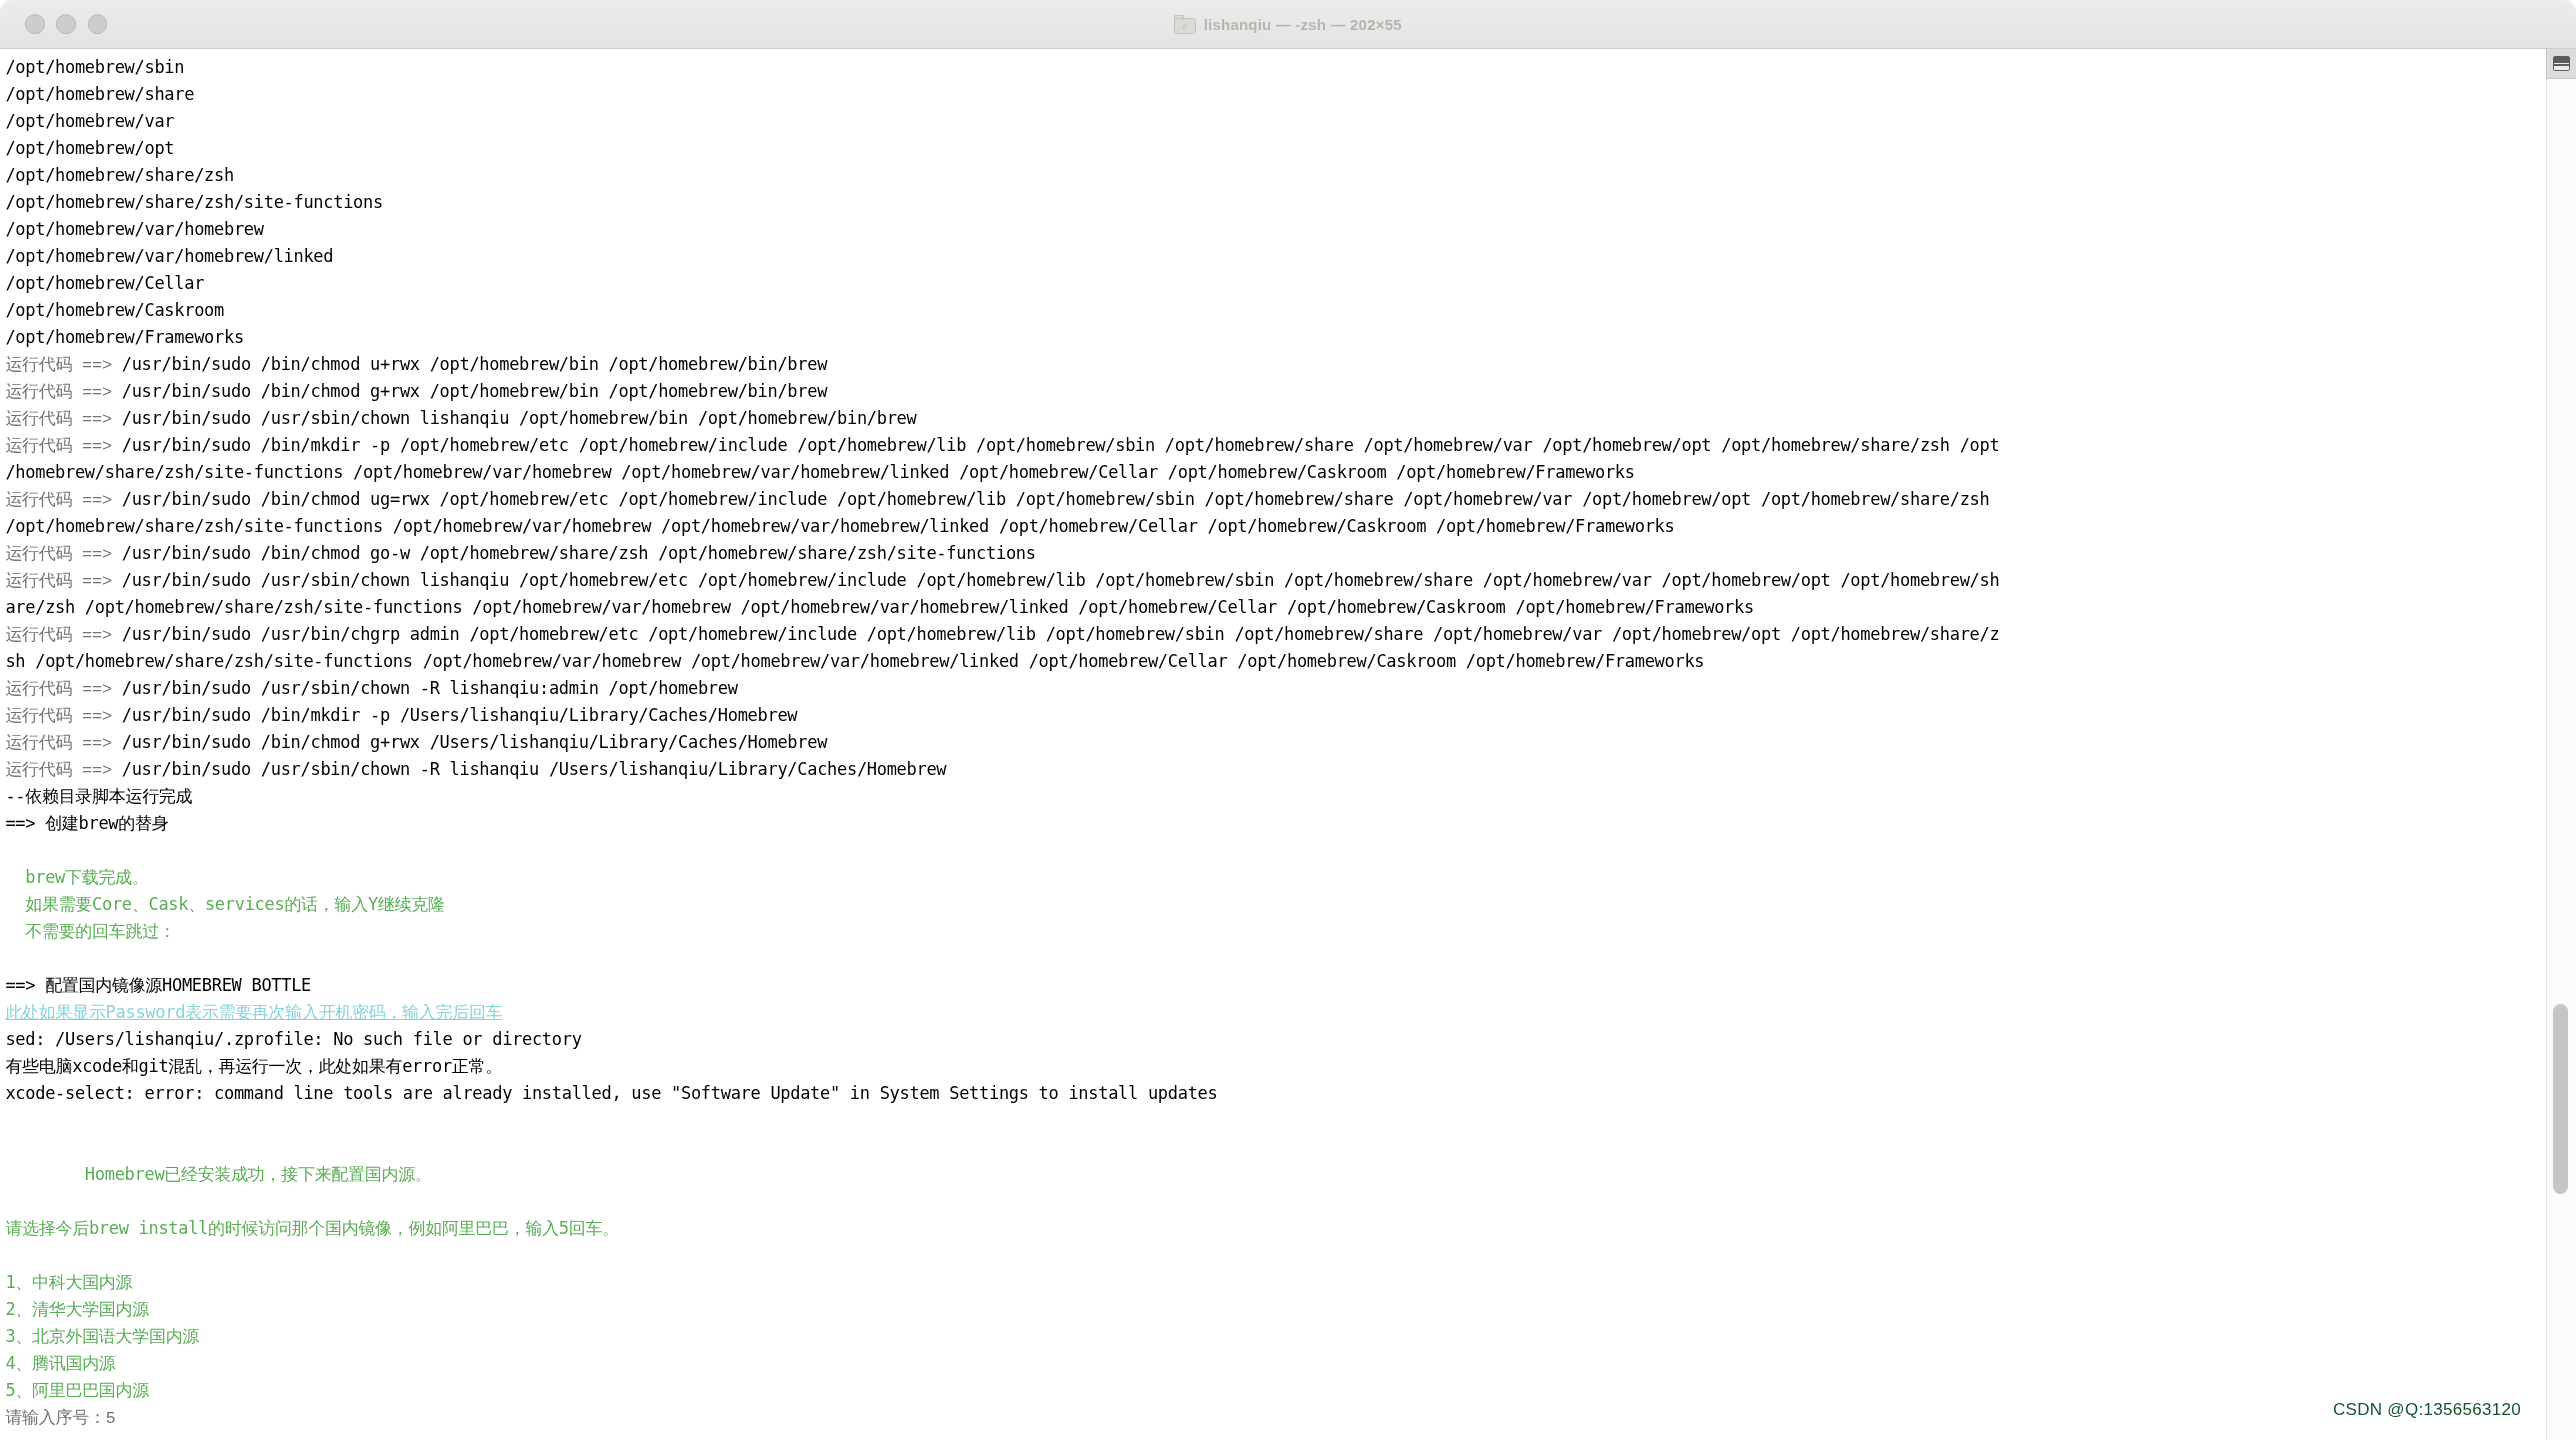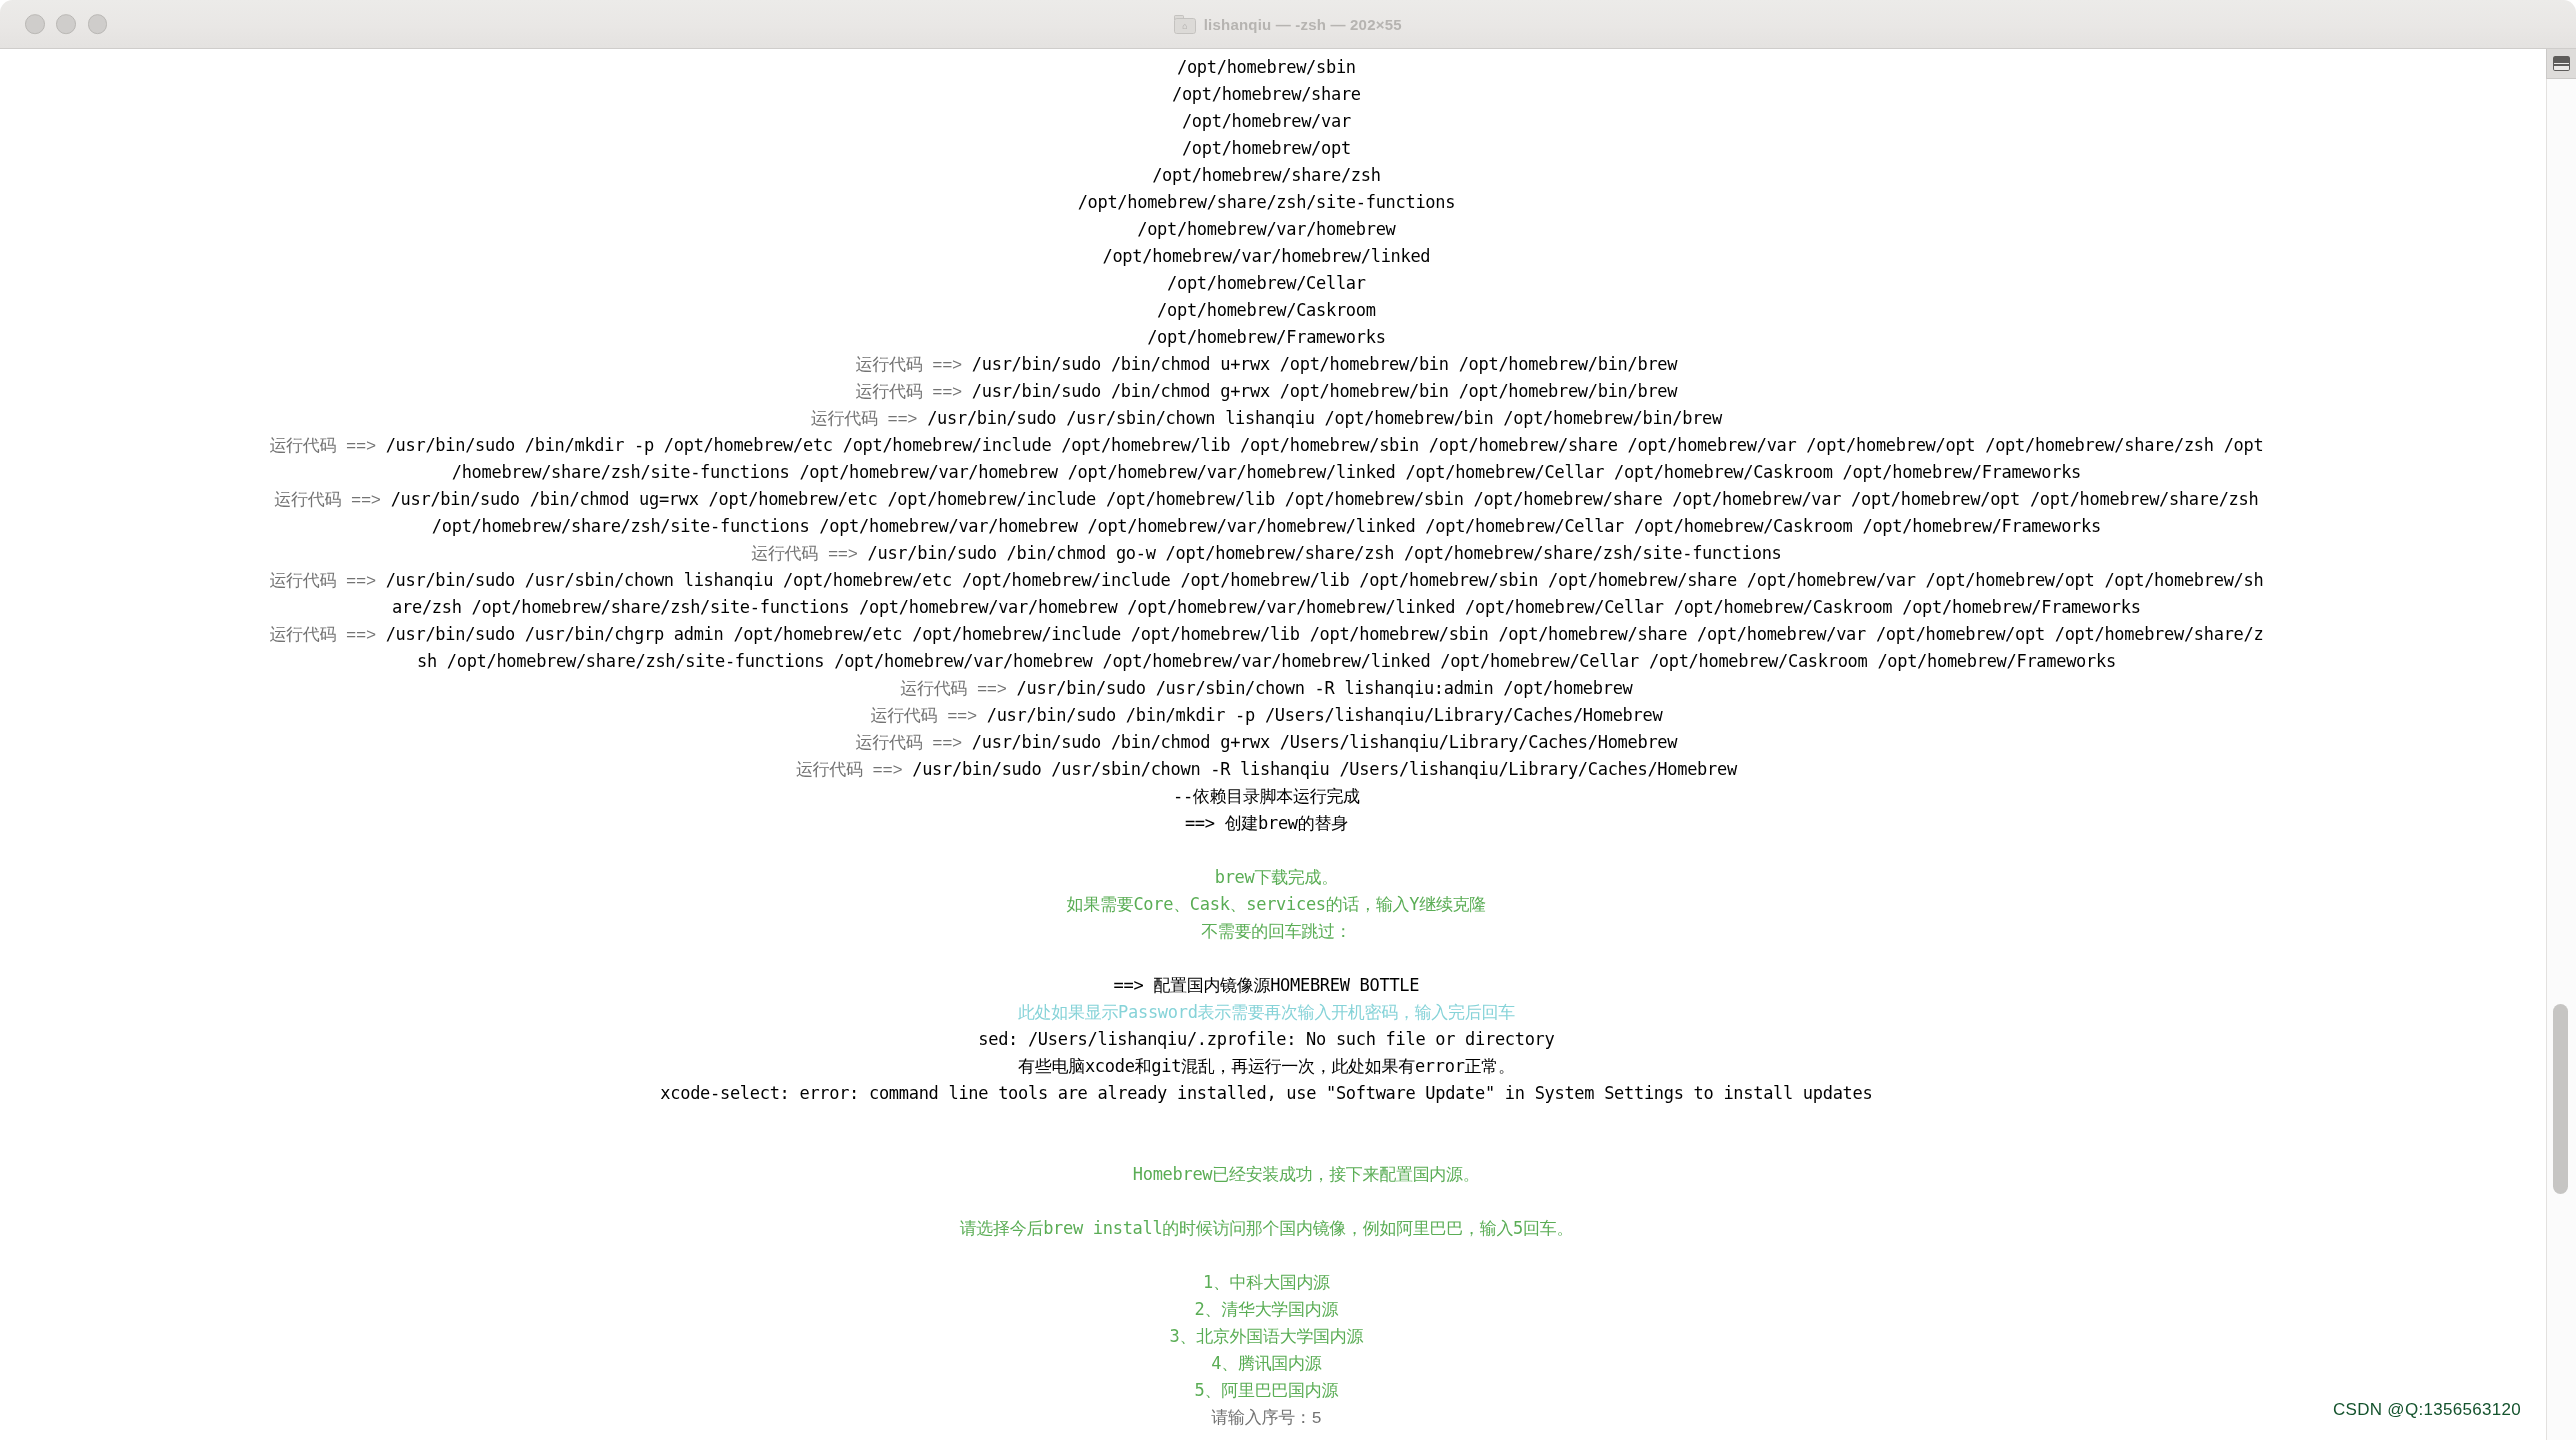--- a/index.html
+++ b/index.html
@@ -126,25 +126,25 @@
     left: 5.4px;
     top: 4.5px;
     width: 2522px;
     font-family: "DejaVu Sans Mono", monospace;
     font-size: 17px;
     line-height: 27px;
     white-space: pre;
     color: #000000;
     letter-spacing: -0.3px;
   }
-  #term-text .ln { display: block; height: 27px; text-align: center; }
+  #term-text .ln { display: block; height: 27px; }
   .c-black { color: #000000; }
   .c-blue  { color: #737373; font-family: Liberation Mono, monospace; }
   .c-green { color: #5aad55; }
-  .c-cyan  { color: #86d3d8; }
+  .c-cyan  { color: #86d3d8; text-decoration: underline; }
 
   
   #scroll-col {
     position: absolute;
     right: 0;
     top: 49px;
     width: 30px;
     height: 1391px;
     background: #fbfbfb;
     border-left: 0.9px solid #e3e1df;

